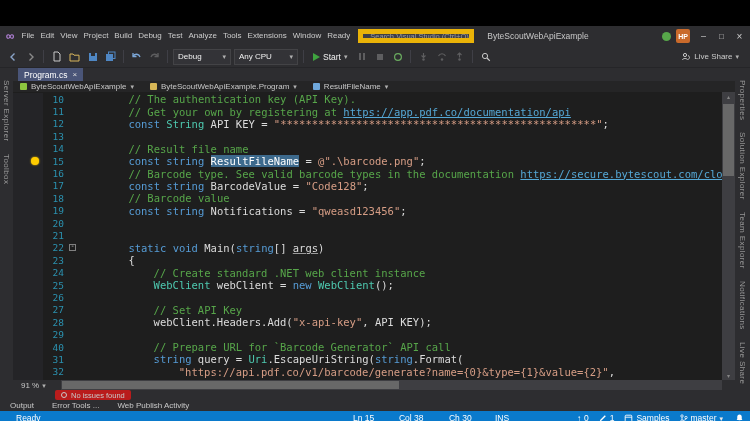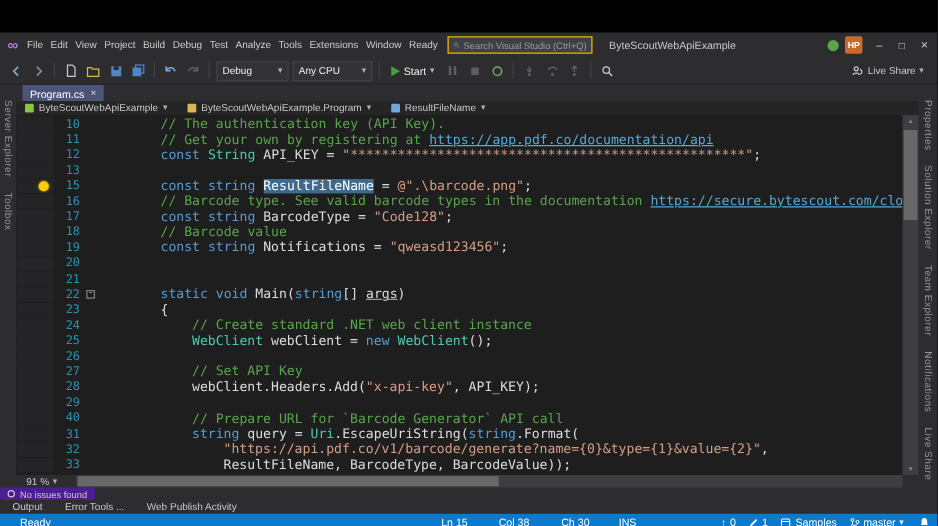--- a/index.html
+++ b/index.html
@@ -6,21 +6,21 @@
   html,body{width:750px;height:421px;}
   body{background:#000;font-family:"Liberation Sans","DejaVu Sans",sans-serif;overflow:hidden;position:relative;-webkit-font-smoothing:antialiased;}
   .window{position:absolute;top:26px;left:0;width:750px;height:399px;background:var(--chrome,#2d2d30);display:flex;flex-direction:column;}
 
   
   .titlebar{height:20px;flex:none;display:flex;align-items:center;color:#ccc;font-size:8px;padding:0 2px;}
   .vs-logo{color:#b180d7;font-size:12px;font-weight:bold;margin:0 4px 0 4px;line-height:20px;}
   .vs-logo::after{content:"∞";}
   #menu-bar{display:flex;align-items:center;height:20px;}
   .menu-item{padding:0 3px;line-height:20px;white-space:nowrap;cursor:default;}
-  .search-box{width:116px;height:14px;background:#3f3f46;border:1px solid #eab308;display:flex;align-items:center;gap:3px;padding:0 4px;margin:0 7px 0 5px;color:#9a9a9a;font-size:7.5px;white-space:nowrap;overflow:hidden;}
+  .search-box{width:116px;height:14px;background:#3f3f46;border:5px solid #eab308;display:flex;align-items:center;gap:3px;padding:0 4px;margin:0 7px 0 5px;color:#9a9a9a;font-size:7.5px;white-space:nowrap;overflow:hidden;}
   .title-text{margin:0 6px;color:#c8c8c8;font-size:8.5px;white-space:nowrap;}
   .titlebar-right{margin-left:auto;display:flex;align-items:center;gap:1px;}
   .feedback-dot{width:9px;height:9px;border-radius:50%;background:#57a64a;margin-right:4px;}
   .avatar{width:14px;height:14px;background:#c96a2b;color:#fff;font-size:7px;font-weight:bold;display:flex;align-items:center;justify-content:center;border-radius:2px;margin-right:4px;}
   .win-btn{width:17px;height:18px;display:flex;align-items:center;justify-content:center;color:#ccc;font-size:9px;}
   .win-btn.min::after{content:"–";}
   .win-btn.max::after{content:"□";font-size:8px;}
   .win-btn.close::after{content:"×";font-size:10px;}
 
   
@@ -81,21 +81,21 @@
   .scroll-arrow.down{bottom:1px;} .scroll-arrow.down::after{content:"▾";}
   .vthumb{position:absolute;left:1px;top:12px;width:11px;height:72px;background:#686868;}
 
   .hscroll-row{height:10px;flex:none;display:flex;align-items:center;background:var(--chrome,#2d2d30);}
   .zoom-ctl{width:48px;flex:none;display:flex;align-items:center;gap:3px;padding-left:8px;font-size:8px;color:#c8c8c8;}
   .htrack{flex:1;height:10px;background:#3e3e42;position:relative;margin-right:13px;}
   .hthumb{position:absolute;left:1px;top:1px;height:8px;width:51%;background:#686868;}
 
   
   .pill-row{height:10px;flex:none;display:flex;align-items:center;background:var(--chrome,#2d2d30);}
-  .issues-pill{display:flex;align-items:center;gap:4px;background:#4c1d95;border-radius:2px;padding:0 6px;height:10px;font-size:7.5px;color:#c8c8c8;}
+  .issues-pill{margin-left:55px;display:flex;align-items:center;gap:4px;background:#b91c1c;border-radius:2px;padding:0 6px;height:10px;font-size:7.5px;color:#c8c8c8;}
   .issues-circle{width:6px;height:6px;border:1px solid #c8c8c8;border-radius:50%;}
   #panel-tabs{height:11px;flex:none;display:flex;align-items:center;gap:18px;padding-left:10px;background:var(--chrome,#2d2d30);font-size:8px;color:#c8c8c8;}
 
   
   .statusbar{height:14px;flex:none;display:flex;align-items:center;background:var(--status-bar,#0a7acc);color:#fff;font-size:8.5px;}
   .sb-ready{padding-left:16px;}
   .sb-flex{flex:1;}
   .sb-field{flex:none;}
   .sb-field.ln{width:46px;} .sb-field.col{width:50px;} .sb-field.ch{width:46px;} .sb-field.ins{width:34px;}
   .sb-gap{width:48px;flex:none;}
@@ -288,23 +288,24 @@
             <span class="dd-arrow"></span>
           </span>
         </div>
 
       <div class="editor">
         <div id="code-lines">
             <div class="code-line"><span class="glyph"></span><span class="lnum">10</span><span class="fold"></span><span class="ctext" style="padding-left: 50.4px;"><span class="tk-com">// The authentication key (API Key).</span></span></div>
             <div class="code-line"><span class="glyph"></span><span class="lnum">11</span><span class="fold"></span><span class="ctext" style="padding-left: 50.4px;"><span class="tk-com">// Get your own by registering at </span><span class="tk-lnk">https://app.pdf.co/documentation/api</span></span></div>
             <div class="code-line"><span class="glyph"></span><span class="lnum">12</span><span class="fold"></span><span class="ctext" style="padding-left: 50.4px;"><span class="tk-kw">const</span><span class="tk-pl"> </span><span class="tk-ty">String</span><span class="tk-pl"> API_KEY = </span><span class="tk-str">"**************************************************"</span><span class="tk-pl">;</span></span></div>
             <div class="code-line"><span class="glyph"></span><span class="lnum">13</span><span class="fold"></span><span class="ctext" style="padding-left: 0px;"></span></div>
+            <div class="code-line"><span class="glyph"></span><span class="lnum">14</span><span class="fold"></span><span class="ctext" style="padding-left: 50.4px;"><span class="tk-com">// Result file name</span></span></div>
             <div class="code-line"><span class="glyph"><span class="bulb"></span></span><span class="lnum">15</span><span class="fold"></span><span class="ctext" style="padding-left: 50.4px;"><span class="tk-kw">const string</span><span class="tk-pl"> </span><span class="tk-hl">ResultFileName</span><span class="tk-pl"> = </span><span class="tk-str">@".\barcode.png"</span><span class="tk-pl">;</span></span></div>
             <div class="code-line"><span class="glyph"></span><span class="lnum">16</span><span class="fold"></span><span class="ctext" style="padding-left: 50.4px;"><span class="tk-com">// Barcode type. See valid barcode types in the documentation </span><span class="tk-lnk">https://secure.bytescout.com/cloudapi.html</span></span></div>
-            <div class="code-line"><span class="glyph"></span><span class="lnum">17</span><span class="fold"></span><span class="ctext" style="padding-left: 50.4px;"><span class="tk-kw">const string</span><span class="tk-pl"> BarcodeType = </span><span class="tk-str">"Code128"</span><span class="tk-pl">;</span></span></div>
+            <div class="code-line"><span class="glyph"></span><span class="lnum">17</span><span class="fold"></span><span class="ctext" style="padding-left: 50.4px;"><span class="tk-kw">const string</span><span class="tk-pl"> BarcodeValue = </span><span class="tk-str">"Code128"</span><span class="tk-pl">;</span></span></div>
             <div class="code-line"><span class="glyph"></span><span class="lnum">18</span><span class="fold"></span><span class="ctext" style="padding-left: 50.4px;"><span class="tk-com">// Barcode value</span></span></div>
             <div class="code-line"><span class="glyph"></span><span class="lnum">19</span><span class="fold"></span><span class="ctext" style="padding-left: 50.4px;"><span class="tk-kw">const string</span><span class="tk-pl"> Notifications = </span><span class="tk-str">"qweasd123456"</span><span class="tk-pl">;</span></span></div>
             <div class="code-line"><span class="glyph"></span><span class="lnum">20</span><span class="fold"></span><span class="ctext" style="padding-left: 0px;"></span></div>
             <div class="code-line"><span class="glyph"></span><span class="lnum">21</span><span class="fold"></span><span class="ctext" style="padding-left: 0px;"></span></div>
             <div class="code-line"><span class="glyph"></span><span class="lnum">22</span><span class="fold"><span class="fold-box"></span></span><span class="ctext" style="padding-left: 50.4px;"><span class="tk-kw">static void</span><span class="tk-pl"> </span><span class="tk-meth">Main</span><span class="tk-pl">(</span><span class="tk-kw">string</span><span class="tk-pl">[] </span><span class="tk-par">args</span><span class="tk-pl">)</span></span></div>
             <div class="code-line"><span class="glyph"></span><span class="lnum">23</span><span class="fold"></span><span class="ctext" style="padding-left: 50.4px;"><span class="tk-pl">{</span></span></div>
             <div class="code-line"><span class="glyph"></span><span class="lnum">24</span><span class="fold"></span><span class="ctext" style="padding-left: 75.6px;"><span class="tk-com">// Create standard .NET web client instance</span></span></div>
             <div class="code-line"><span class="glyph"></span><span class="lnum">25</span><span class="fold"></span><span class="ctext" style="padding-left: 75.6px;"><span class="tk-ty">WebClient</span><span class="tk-pl"> webClient = </span><span class="tk-kw">new</span><span class="tk-pl"> </span><span class="tk-ty">WebClient</span><span class="tk-pl">();</span></span></div>
             <div class="code-line"><span class="glyph"></span><span class="lnum">26</span><span class="fold"></span><span class="ctext" style="padding-left: 0px;"></span></div>
             <div class="code-line"><span class="glyph"></span><span class="lnum">27</span><span class="fold"></span><span class="ctext" style="padding-left: 75.6px;"><span class="tk-com">// Set API Key</span></span></div>

